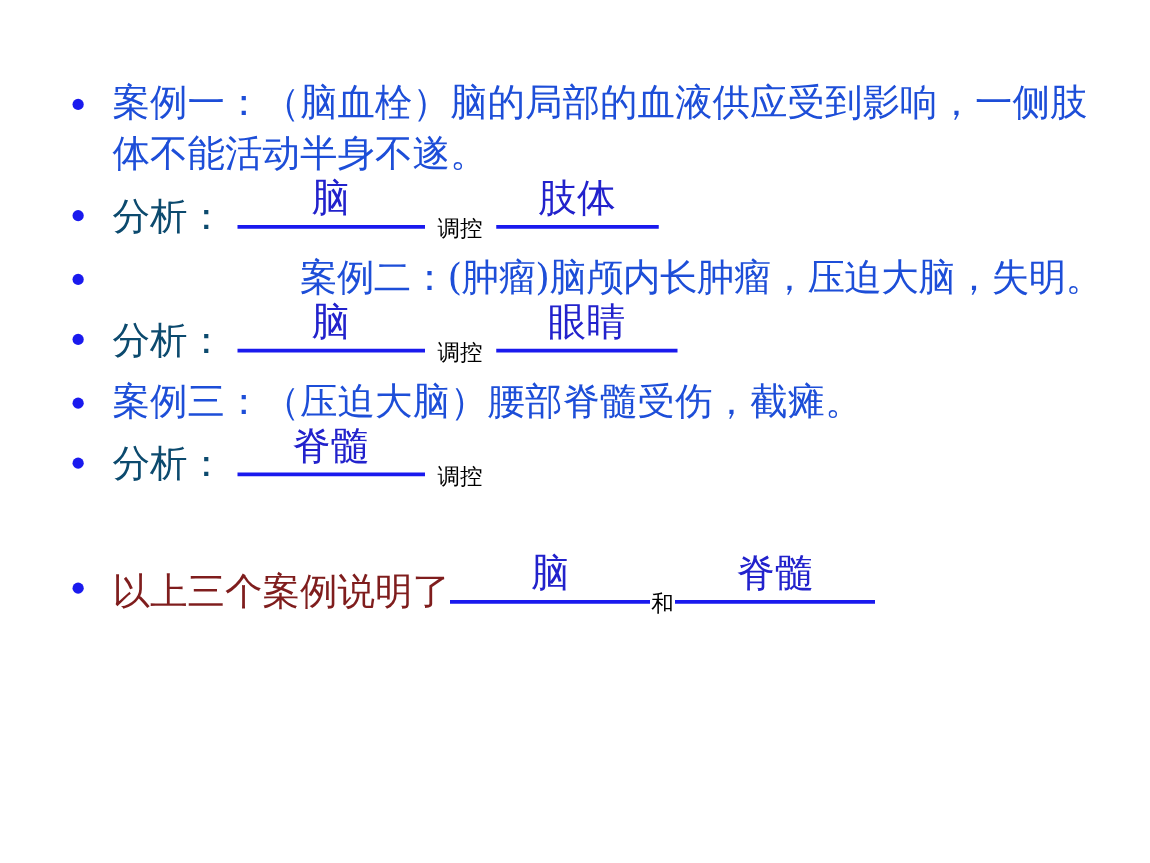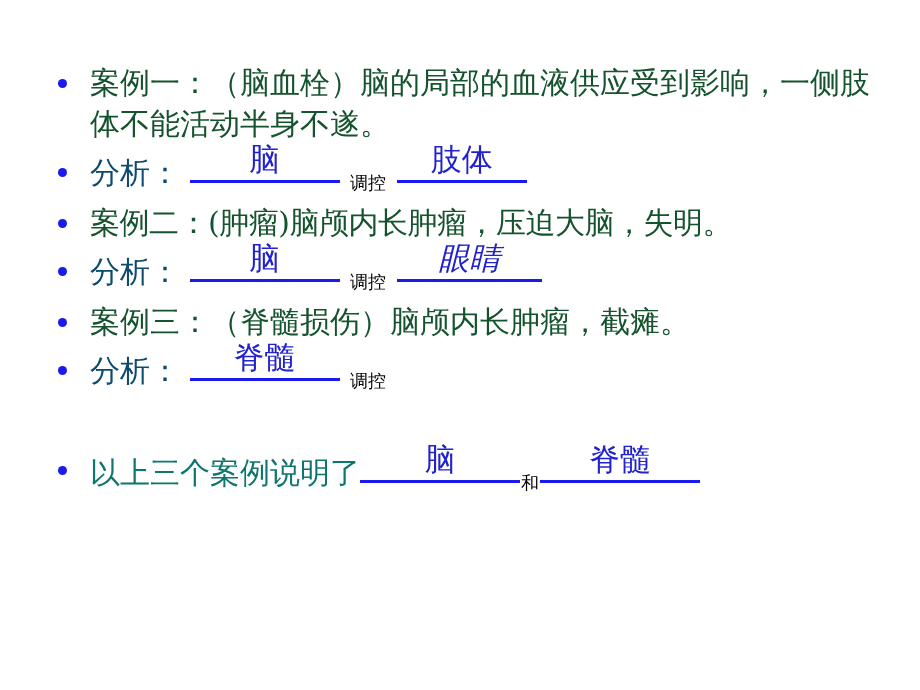--- a/index.html
+++ b/index.html
@@ -48,25 +48,25 @@
   
   .case-row {
     font-size: 30px;
     line-height: 41px;
     letter-spacing: 0px;
   }
   .case-row .bullet-dot { top: 17px; }
 
   .case-row .case-text {
     display: block;
-    color: #14532d;
-  }
-
-  
-  .case-row.tight .case-text { letter-spacing: -0.5px; }
+    color: #1d4ed8;
+  }
+
+  
+  .case-row.tight .case-text { letter-spacing: -0.5px; text-align: right; }
 
   
   .analysis-row {
     font-size: 30px;
     line-height: 44px;
     height: 50px;
     white-space: nowrap;
   }
   .analysis-row .bullet-dot { top: 22px; }
 
@@ -103,33 +103,33 @@
     font-size: 18px;
     color: #000000;
     position: relative;
     top: 6px;
     padding: 0 1px;
   }
 
   
   .w-150 { width: 150px; }
   .w-130 { width: 130px; }
-  .w-145 { width: 145px; font-style: italic; }
+  .w-145 { width: 145px; }
   .w-160 { width: 160px; }
 
   
   .summary-row {
     font-size: 30px;
     line-height: 41px;
   }
   .summary-row .bullet-dot { top: 20px; }
 
   .summary-lead,
   .summary-tail {
-    color: #0f766e;
+    color: #7f1d1d;
   }
   .summary-line1 {
     white-space: nowrap;
     height: 46px;
   }
   .summary-line1 > * { vertical-align: baseline; }
 
   .spacer-block { height: 52px; }
   .gap-sm { height: 6px; }
   .gap-xs { height: 2px; }
@@ -177,21 +177,21 @@
       <span class="connector">调控</span>
       <span class="blank w-145">
         <span class="answer">眼睛</span>
       </span>
     </div>
 
     <div class="gap-sm"></div>
 
     <div class="bullet-row case-row">
       <span class="bullet-dot"></span>
-      <span class="case-text">案例三：（脊髓损伤）脑颅内长肿瘤，截瘫。</span>
+      <span class="case-text">案例三：（压迫大脑）腰部脊髓受伤，截瘫。</span>
     </div>
 
     <div class="gap-xs"></div>
 
     <div class="bullet-row analysis-row">
       <span class="bullet-dot"></span>
       <span class="label">分析：</span>
       <span class="blank w-150">
         <span class="answer">脊髓</span>
       </span>

